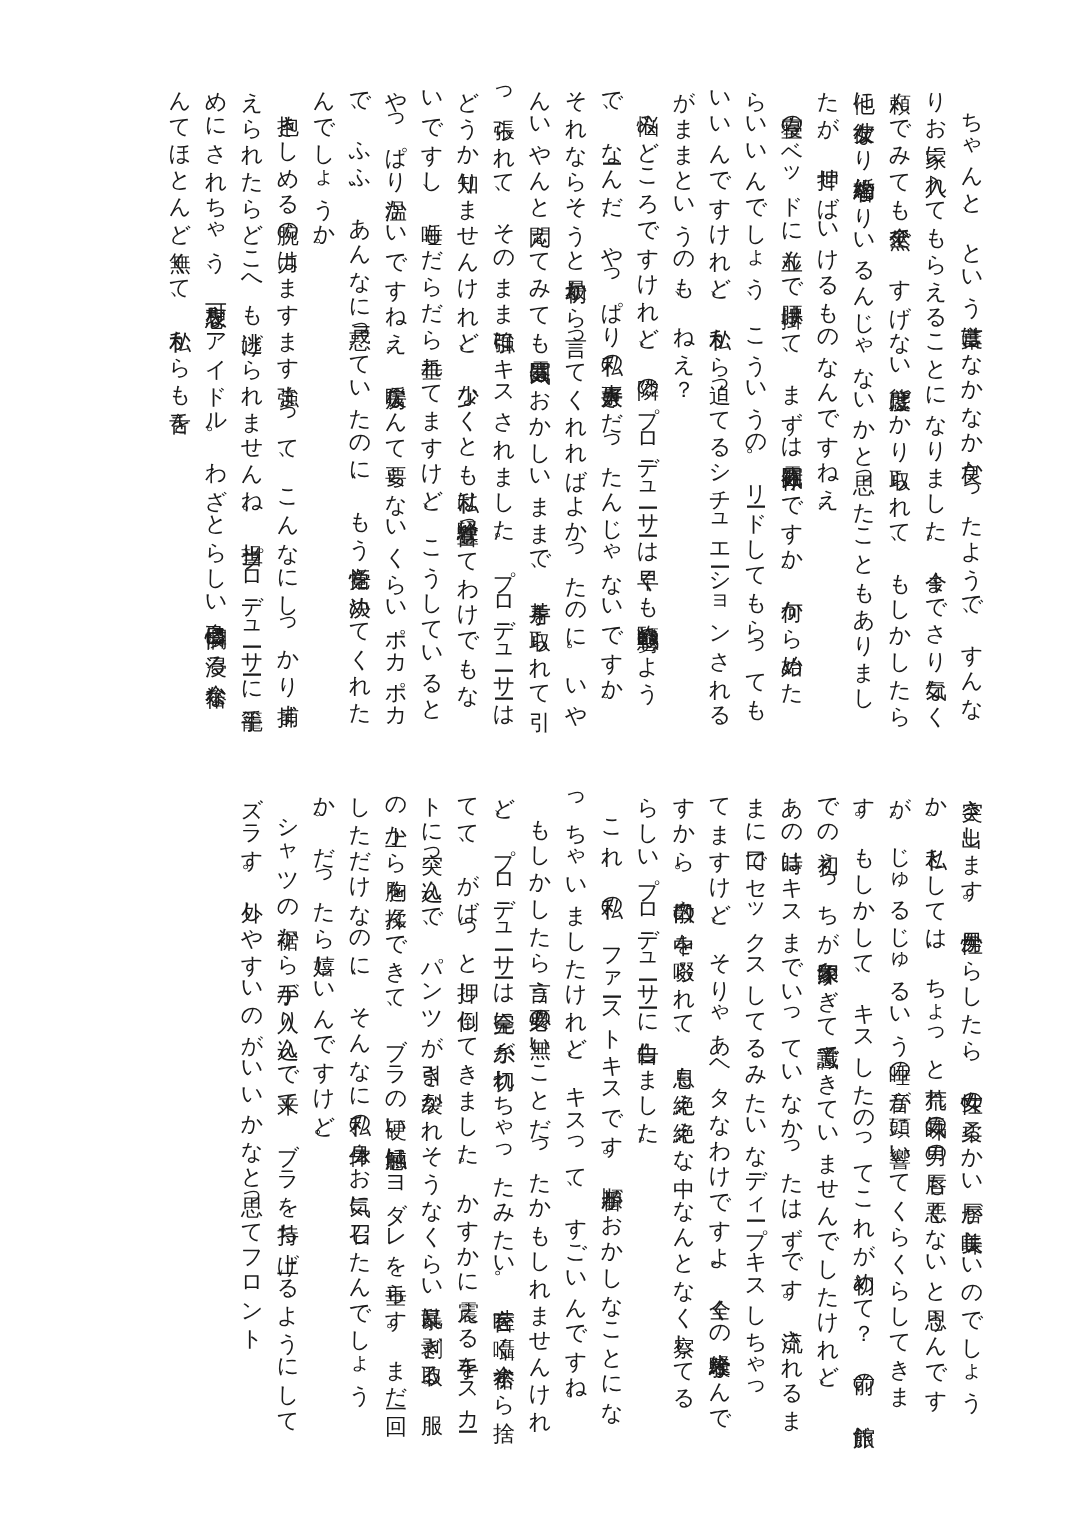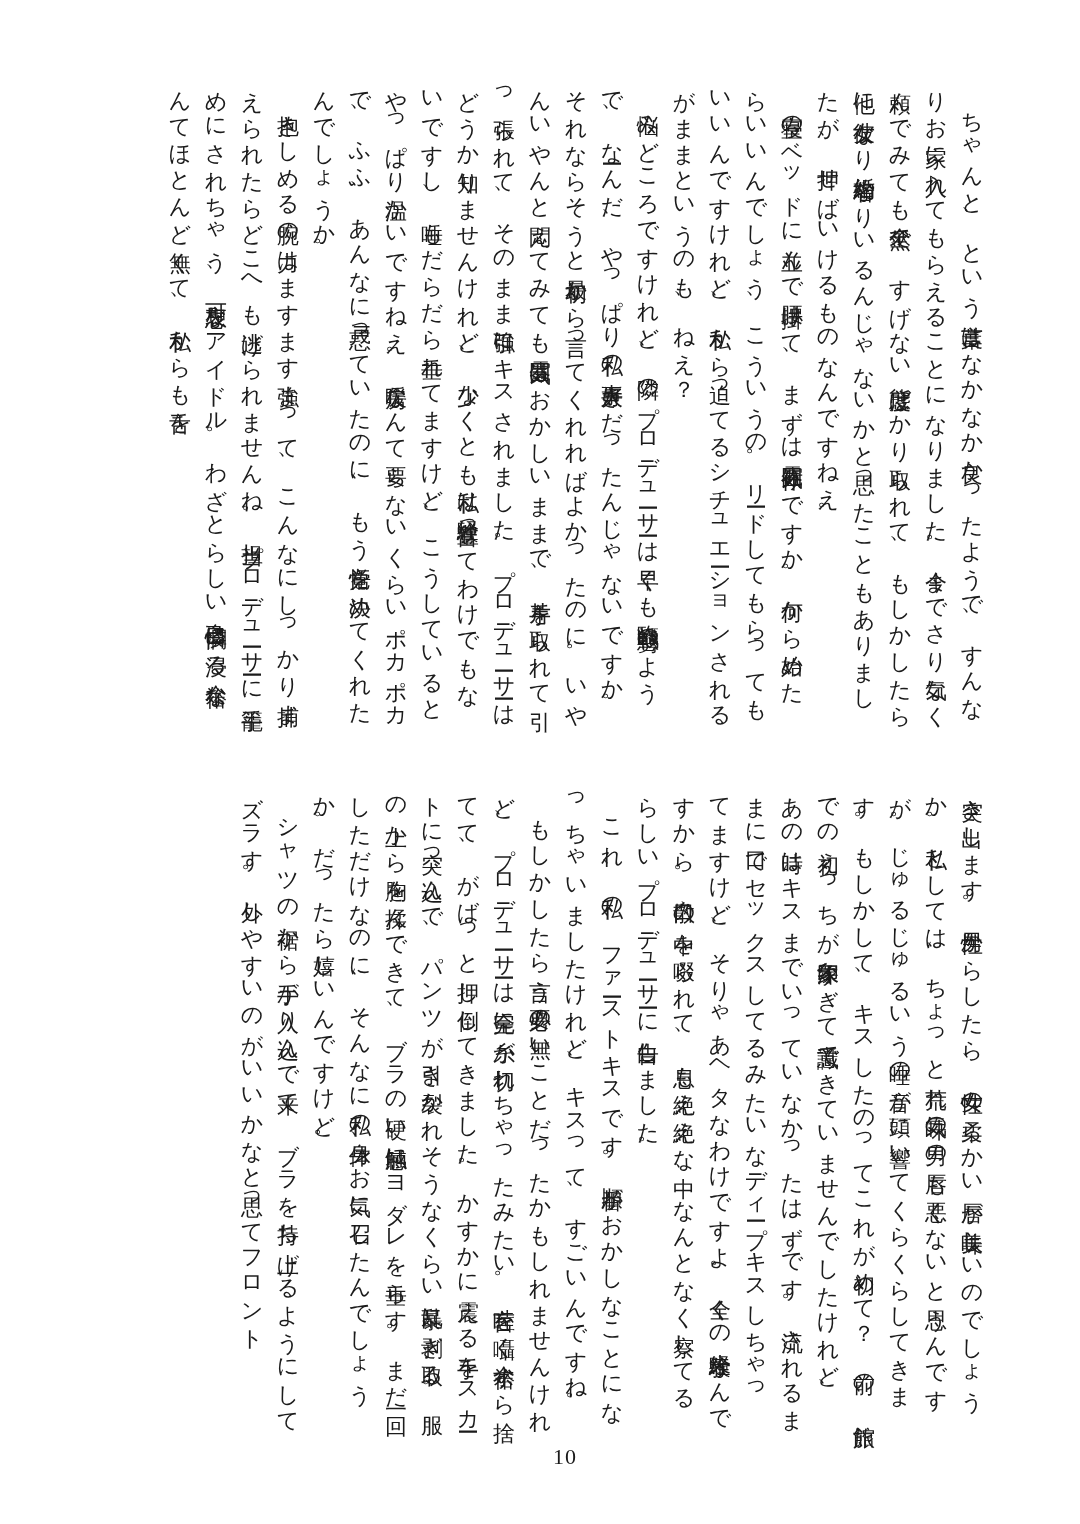--- a/index.html
+++ b/index.html
@@ -61,15 +61,14 @@
     <p>抱きしめる腕の力はますます強まって、こんなにしっかり捕まえられたらどこへも逃げられませんね。担当プロデューサーに手籠めにされちゃう、可哀想なアイドル。わざとらしい自己憐憫に浸る余裕なんてほとんど無くて、私からも舌を</p>
   </div>
 
   <div class="dan dan-bottom">
     <p class="no-indent">突き出します。男性からしたら、女性の柔らかい唇が美味しいのでしょうか。私としては、ちょっと荒れ気味の男の唇も悪くないと思うんですが。じゅるじゅるいう唾の音が頭に響いてくらくらしてきます。もしかして、キスしたのってこれが初めて？　前の、旅館での初えっちが印象深すぎて意識できていませんでしたけれど、あの時はキスまでいっていなかったはずです。流されるままに口でセックスしてるみたいなディープキスしちゃってますけど、そりゃあヘタなわけですよ。全くの未経験なんですから。散々口の中を啜られて、息も絶え絶えな中、なんとなく察してるらしいプロデューサーに告白しました。</p>
     <p>これ、私の、ファーストキスです。順番がおかしなことになっちゃいましたけれど、キスって、すごいんですね。</p>
     <p>もしかしたら言う必要の無いことだったかもしれませんけれど、プロデューサーは完全に糸が切れちゃったみたい。睦言を囁く余裕すら捨てて、がばっと押し倒してきました。かすかに震える手をスカートに突っ込んで、パンツが引き裂かれそうなくらい乱暴に剥ぎ取る。服の上から胸を揉んできて、ブラの硬い感触にヨダレを垂らす。まだ一回しただけなのに、そんなに私の身体、お気に召したんでしょうか。だったら嬉しいんですけど。</p>
     <p>シャツの裾から手が入り込んで来て、ブラを持ち上げるようにしてズラす。外しやすいのがいいかなと思ってフロント</p>
   </div>
 
-  <div class="page-number">10</div>
 
 </div>
 
 </body></html>

